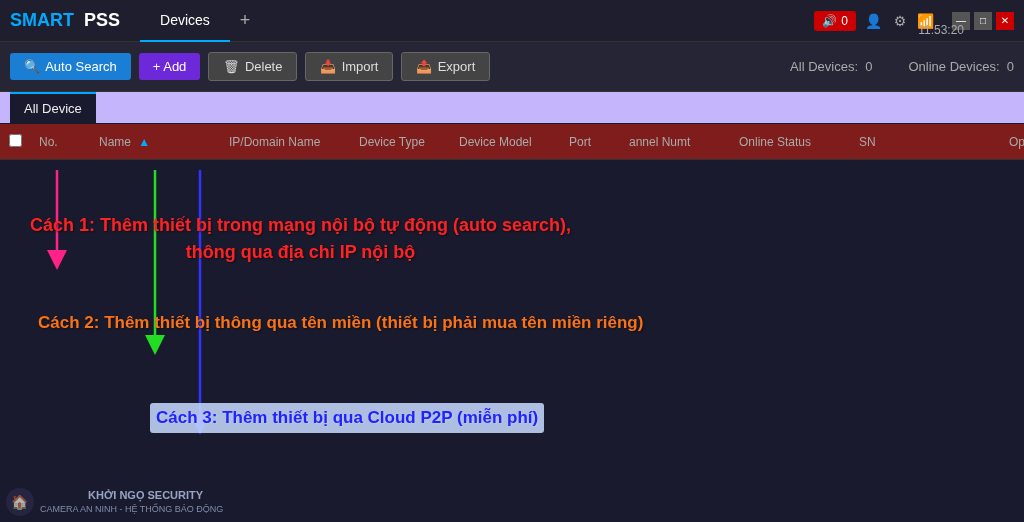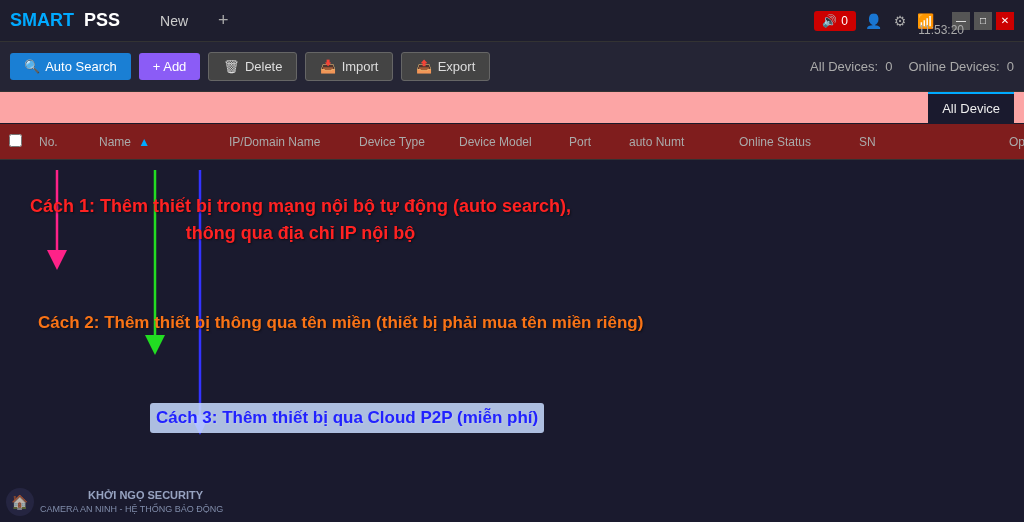--- a/index.html
+++ b/index.html
@@ -131,42 +131,41 @@
       gap: 5px;
       padding: 6px 14px;
       border: none;
       border-radius: 3px;
       font-size: 13px;
       cursor: pointer;
       color: #fff;
       font-weight: normal;
     }
     .tool-btn.auto-search { background: #1a7fd4; }
-    .tool-btn.add-btn { background: #8b5cf6; }
+    .tool-btn.add-btn { background: #6d28d9; }
     .tool-btn.delete-btn { background: #444; border: 1px solid #666; color: #ddd; }
     .tool-btn.import-btn { background: #444; border: 1px solid #666; color: #ddd; }
     .tool-btn.export-btn { background: #444; border: 1px solid #666; color: #ddd; }
     .device-counts {
       margin-left: auto;
       display: flex;
       align-items: center;
-      gap: 16px;
+      gap: 36px;
       color: #aaa;
       font-size: 13px;
     }
 
     
     .tab-bar {
-      background: #fca5a5;
+      background: #c4b5fd;
       height: 32px;
       display: flex;
       align-items: center;
       padding: 0 10px;
       border-bottom: 1px solid #1a1a2a;
-      justify-content: flex-end;
     }
     .tab-item {
       padding: 0 14px;
       height: 32px;
       display: flex;
       align-items: center;
       font-size: 13px;
       color: #eee;
       background: #1a1a2e;
       border-top: 2px solid #00aaff;
@@ -193,21 +192,21 @@
     .main {
       position: relative;
       height: calc(522px - 42px - 50px - 32px - 36px);
       background: #1a1a2e;
       overflow: hidden;
     }
 
     
     .cach1-text {
       position: absolute;
-      top: 33px;
+      top: 52px;
       left: 30px;
       color: #ff2222;
       font-size: 18px;
       font-weight: bold;
       font-family: Arial, sans-serif;
       text-align: center;
       line-height: 1.5;
       text-shadow: 1px 1px 2px rgba(0,0,0,0.5);
     }
 
@@ -282,22 +281,22 @@
   </style>
 </head>
 <body>
 
 <div class="titlebar">
   <div class="titlebar-logo">
     <span>SMART</span>
     &nbsp;<span style="color:#fff">PSS</span>
   </div>
   <div class="titlebar-tabs">
-    <div class="titlebar-tab">
-      <span>New</span>
+    <div class="titlebar-tab active">
+      <span>Devices</span>
     </div>
     <div class="titlebar-tab-add">
       <span>+</span>
     </div>
   </div>
   <div class="titlebar-right">
     <button class="btn-alert">
       <span>🔊</span>
       <span>0</span>
     </button>
@@ -357,21 +356,21 @@
   <div><input type="checkbox" style="accent-color: rgb(0, 170, 255);"></div>
   <div><span>No.</span></div>
   <div>
     <span>Name</span>
     <span style="margin-left:4px;color:#00aaff">▲</span>
   </div>
   <div><span>IP/Domain Name</span></div>
   <div><span>Device Type</span></div>
   <div><span>Device Model</span></div>
   <div><span>Port</span></div>
-  <div><span>auto Numt</span></div>
+  <div><span>annel Numt</span></div>
   <div><span>Online Status</span></div>
   <div><span>SN</span></div>
   <div><span>Operation</span></div>
 </div>
 
 <div class="main">
 
   <svg class="arrows-svg" viewBox="0 0 1024 362" xmlns="http://www.w3.org/2000/svg">
 
     <defs>

